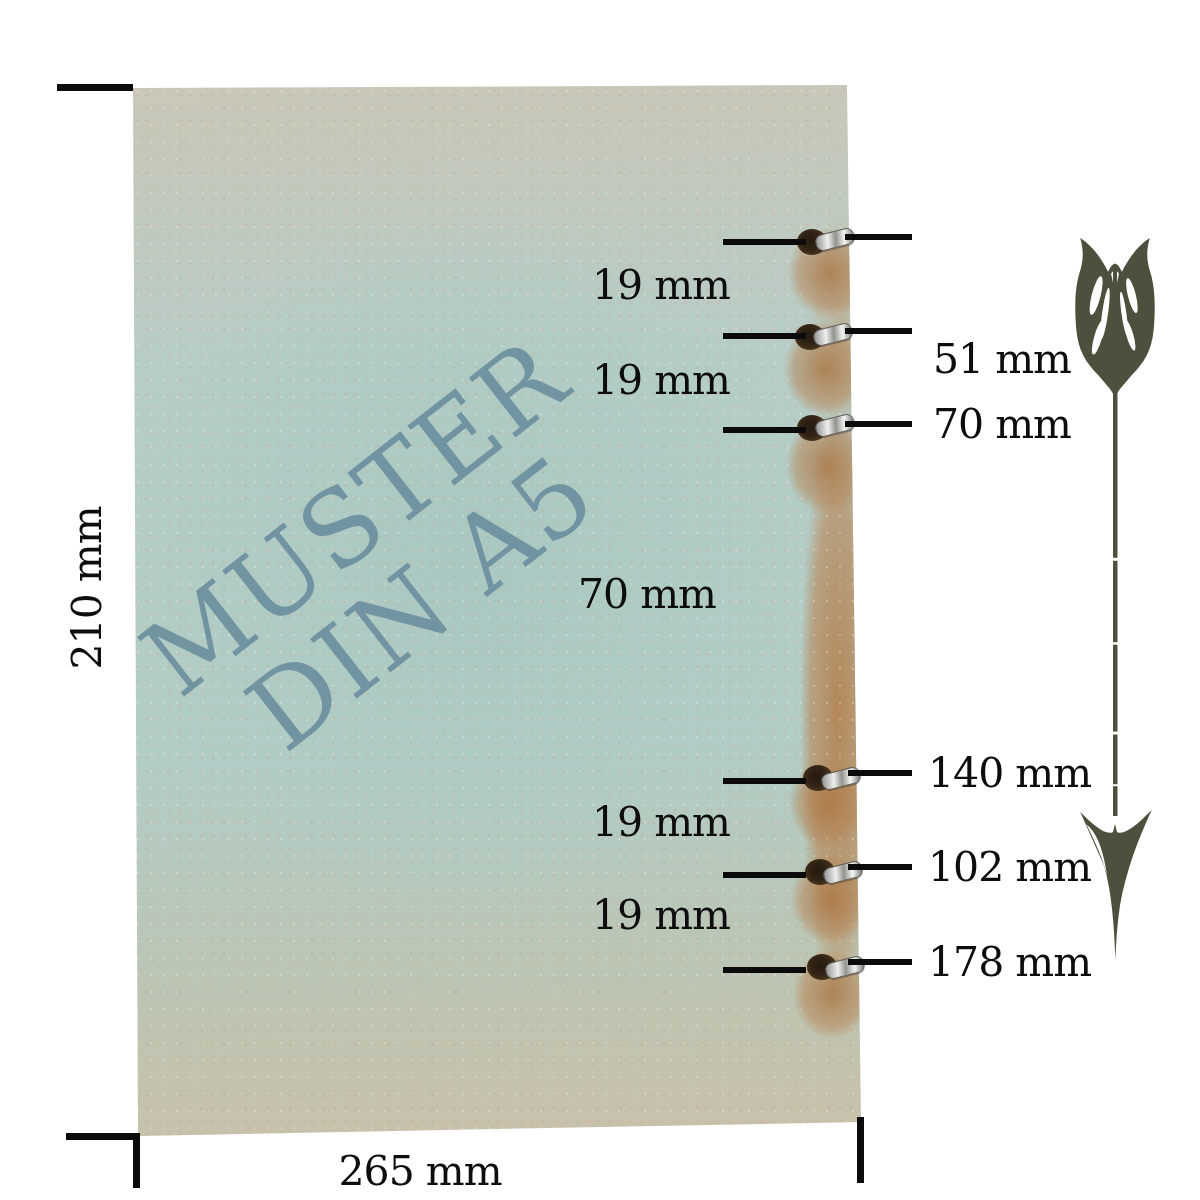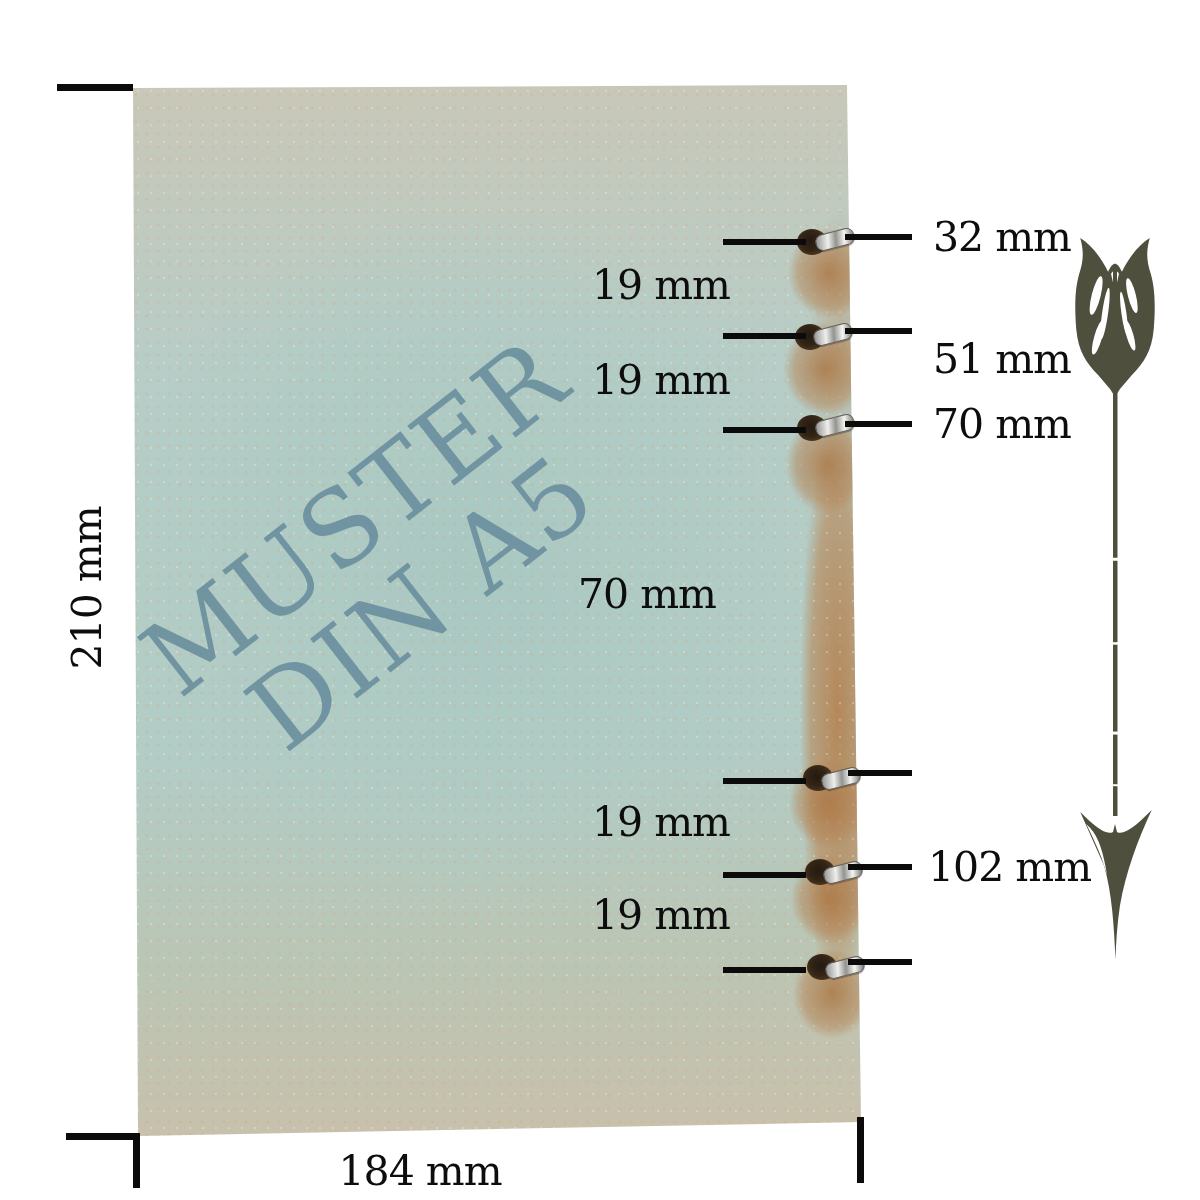--- a/index.html
+++ b/index.html
@@ -90,33 +90,34 @@
   <div class="dline" style="left:723px;top:872px;width:83px;"></div>
   <div class="dline" style="left:723px;top:967px;width:83px;"></div>
 
   <div class="dline" style="left:845px;top:234px;width:67px;"></div>
   <div class="dline" style="left:845px;top:328px;width:67px;"></div>
   <div class="dline" style="left:845px;top:421px;width:67px;"></div>
   <div class="dline" style="left:848px;top:770px;width:64px;"></div>
   <div class="dline" style="left:848px;top:864px;width:64px;"></div>
   <div class="dline" style="left:848px;top:959px;width:64px;"></div>
 
-  <div class="mlabel" style="left:933px;top:212px;">32 mm</div>
   <div class="mlabel" style="left:933px;top:306px;margin-top:28px;">51 mm</div>
   <div class="mlabel" style="left:933px;top:399px;">70 mm</div>
+  <div class="mlabel" style="left:928px;top:748px;">140 mm</div>
   <div class="mlabel" style="left:928px;top:842px;">102 mm</div>
+  <div class="mlabel" style="left:928px;top:937px;">178 mm</div>
 
   <div class="mlabel" style="left:592px;top:260px;">19 mm</div>
   <div class="mlabel" style="left:592px;top:355px;">19 mm</div>
   <div class="mlabel" style="left:578px;top:569px;">70 mm</div>
   <div class="mlabel" style="left:592px;top:797px;">19 mm</div>
   <div class="mlabel" style="left:592px;top:890px;">19 mm</div>
 
   <div class="mlabel rot" style="left:-8px;top:563px;width:190px;">210 mm</div>
-  <div class="mlabel center" style="left:330px;top:1146px;width:180px;">184 mm</div>
+  <div class="mlabel center" style="left:330px;top:1146px;width:180px;">265 mm</div>
 
   <div class="hbar" style="left:57px;top:84px;width:76px;"></div>
   <div class="hbar" style="left:66px;top:1133px;width:74px;"></div>
   <div class="vline" style="left:133px;top:1133px;height:55px;"></div>
   <div class="vline" style="left:857px;top:1117px;height:66px;"></div>
 
   <svg class="arrow-svg" viewBox="0 0 90 740">
     <g fill="#4f4f3d">
 
       <path d="M10,8 C14,22 13,32 9,44 C5,58 4,74 6,100 C8,122 16,134 28,146 L40,160 L45,168 L50,160 L62,146

